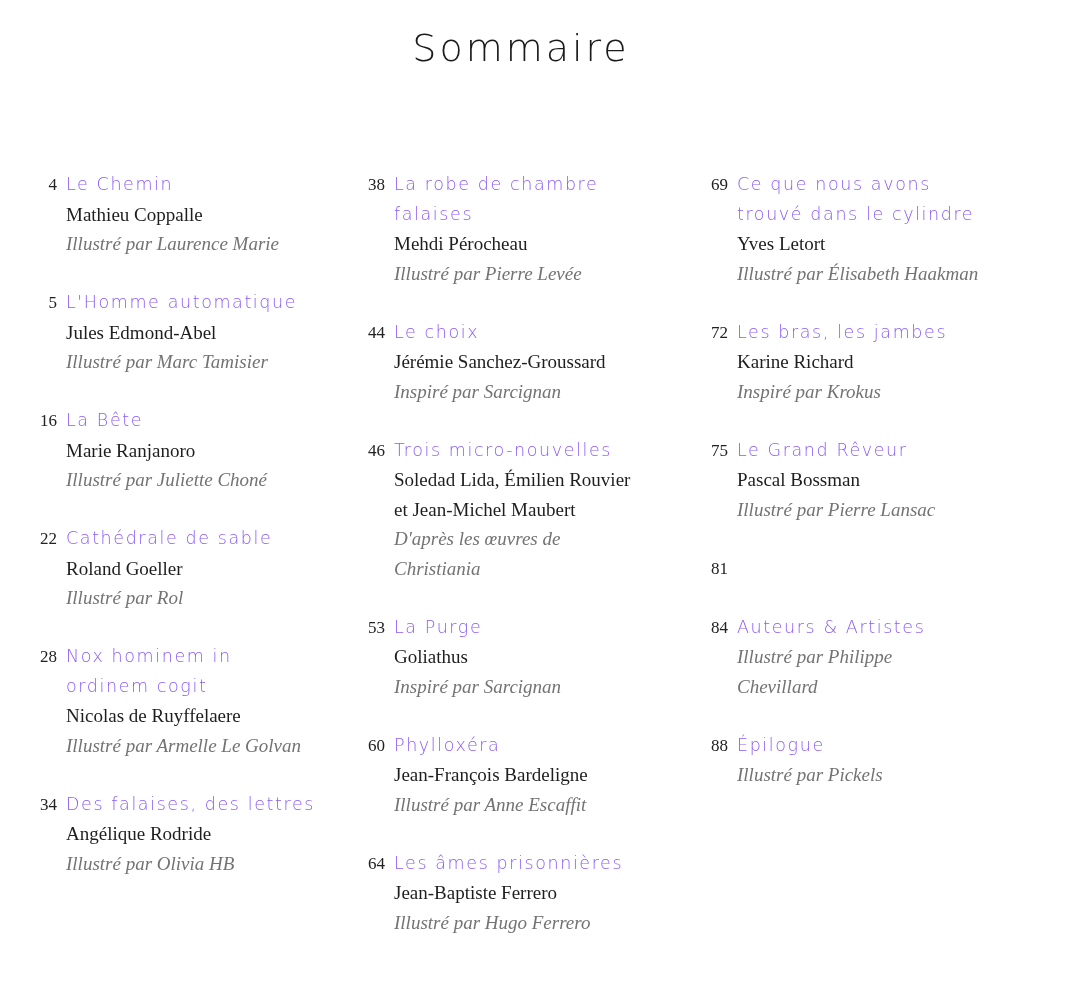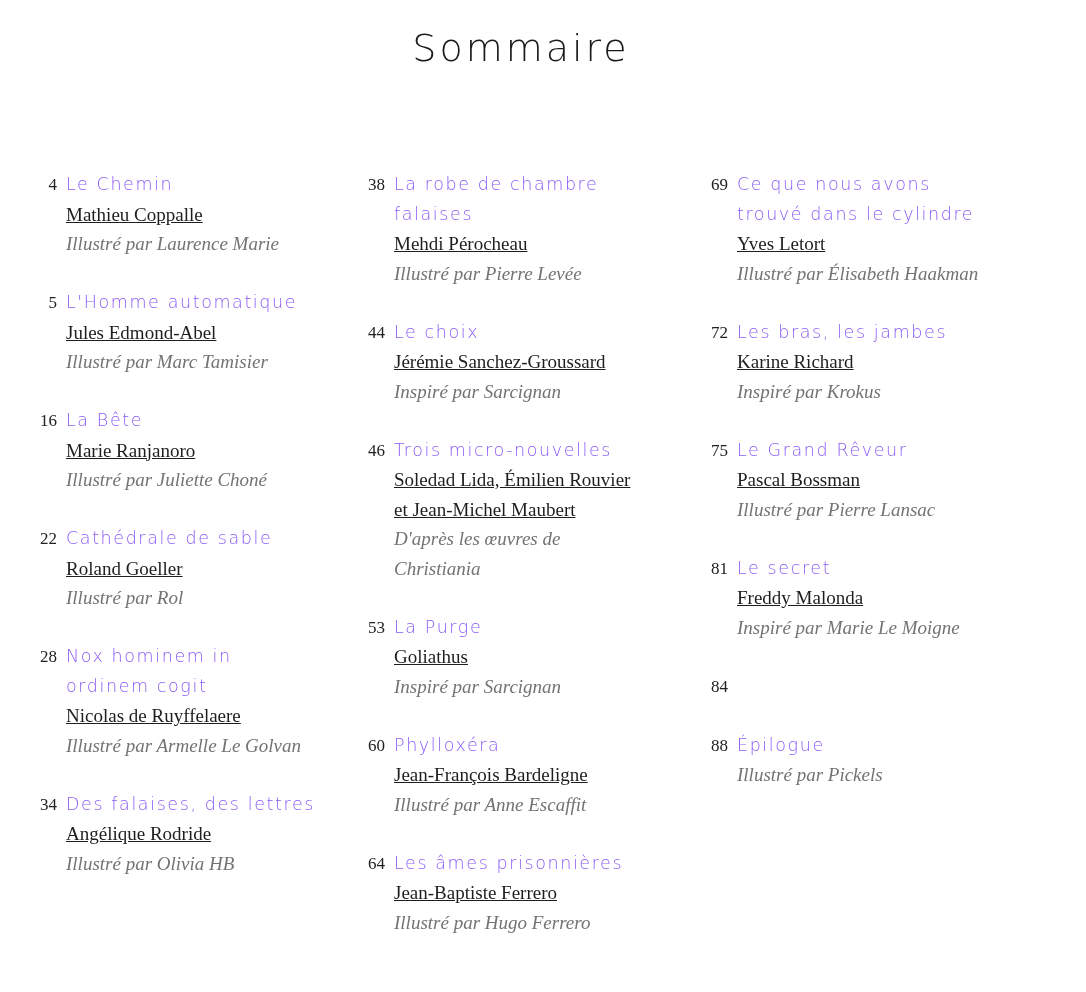--- a/index.html
+++ b/index.html
@@ -59,21 +59,20 @@
       font-size: 17.5px;
       letter-spacing: 1.6px;
       line-height: 29.5px;
       color: #8b5cf6;
     }
     .entry-author {
       font-family: "Liberation Serif", serif;
       font-size: 19px;
       line-height: 29.5px;
       color: #1e1e1e;
-      text-decoration: underline;
     }
     .entry-credit {
       font-family: "Liberation Serif", serif;
       font-style: italic;
       font-size: 19px;
       line-height: 29.5px;
       color: #737373;
     }
     .line { display: block; white-space: nowrap; }
   </style>
@@ -297,34 +296,32 @@
         <div class="entry-author">
           <span class="line">Pascal Bossman</span>
         </div>
         <div class="entry-credit">
           <span class="line">Illustré par Pierre Lansac</span>
         </div>
       </div>
     </div>
     <div class="entry">
       <div class="page-num">81</div>
-      <div class="entry-body">
-        <div class="entry-title">
-          <span class="line">Le secret</span>
-        </div>
-        <div class="entry-author">
-          <span class="line">Freddy Malonda</span>
-        </div>
-        <div class="entry-credit">
-          <span class="line">Inspiré par Marie Le Moigne</span>
-        </div>
-      </div>
     </div>
     <div class="entry">
       <div class="page-num">84</div>
+      <div class="entry-body">
+        <div class="entry-title">
+          <span class="line">Auteurs &amp; Artistes</span>
+        </div>
+        <div class="entry-credit">
+          <span class="line">Illustré par Philippe</span>
+          <span class="line">Chevillard</span>
+        </div>
+      </div>
     </div>
     <div class="entry">
       <div class="page-num">88</div>
       <div class="entry-body">
         <div class="entry-title">
           <span class="line">Épilogue</span>
         </div>
         <div class="entry-credit">
           <span class="line">Illustré par Pickels</span>
         </div>

